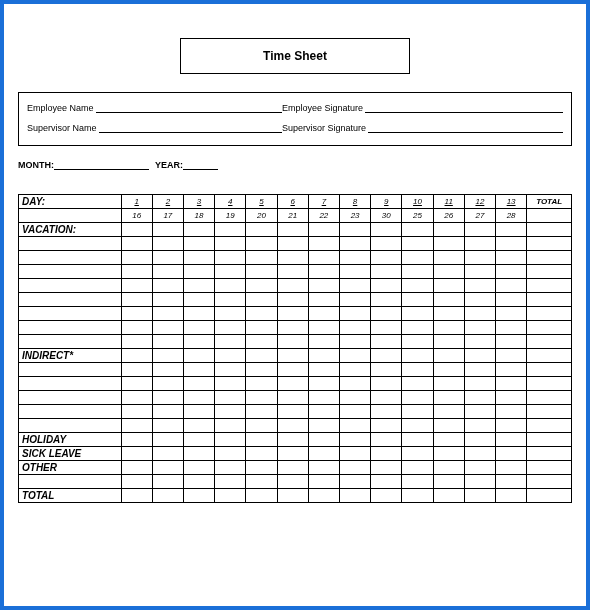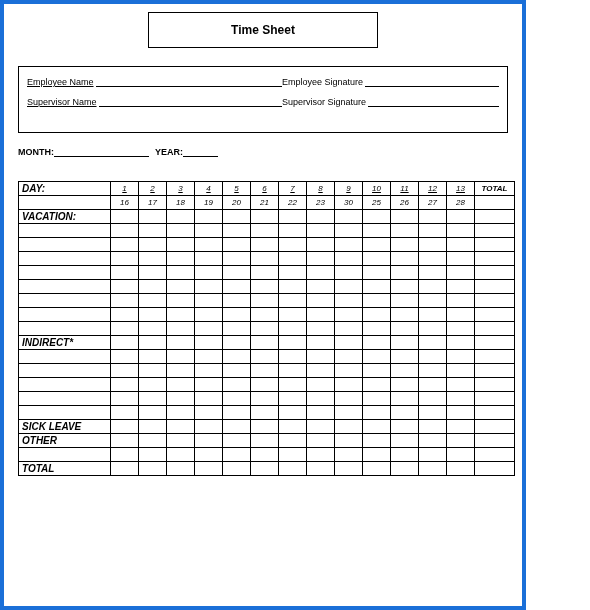--- a/index.html
+++ b/index.html
@@ -3,24 +3,24 @@
 <meta charset="utf-8">
 <style>
   * { box-sizing: border-box; }
   body {
     margin: 0;
     padding: 0;
     font-family: Arial, sans-serif;
     background: #fff;
   }
   .outer {
-    width: 526px;
+    width: 590px;
     height: 610px;
     border: 4px solid #1a6fd8;
-    padding: 0 14px;
+    padding: 26px 14px;
     background: #fff;
   }
   .title-box {
     width: 230px;
     margin: 8px auto 18px auto;
     border: 1px solid #000;
     text-align: center;
     padding: 10px 0;
     font-size: 12px;
     font-weight: bold;
@@ -28,26 +28,26 @@
   .sig-box {
     border: 1px solid #000;
     padding: 10px 8px 8px 8px;
     font-size: 9px;
     margin-bottom: 14px;
   }
   .sig-row {
     display: flex;
     margin-bottom: 10px;
   }
-  .sig-row:last-child { margin-bottom: 17px; }
+  .sig-row:last-child { margin-bottom: 4px; }
   .sig-field {
     display: flex;
     align-items: flex-end;
   }
-  .sig-field.left { flex: 0 0 255px; text-decoration: underline; }
+  .sig-field.left { flex: 0 0 255px; }
   .sig-field.right { flex: 1; }
   .sig-label { white-space: nowrap; }
   .sig-line {
     flex: 1;
     border-bottom: 1px solid #000;
     margin-left: 2px;
     height: 10px;
   }
   .period {
     font-size: 9px;
@@ -444,20 +444,37 @@
           <td></td>
           <td></td>
           <td></td>
           <td></td>
           <td></td>
           <td></td>
           <td></td>
         </tr>
 
     <tr>
+          <td class="labelcol">HOLIDAY</td>
+          <td></td>
+          <td></td>
+          <td></td>
+          <td></td>
+          <td></td>
+          <td></td>
+          <td></td>
+          <td></td>
+          <td></td>
+          <td></td>
+          <td></td>
+          <td></td>
+          <td></td>
+          <td></td>
+        </tr>
+    <tr>
           <td class="labelcol">SICK LEAVE</td>
           <td></td>
           <td></td>
           <td></td>
           <td></td>
           <td></td>
           <td></td>
           <td></td>
           <td></td>
           <td></td>

